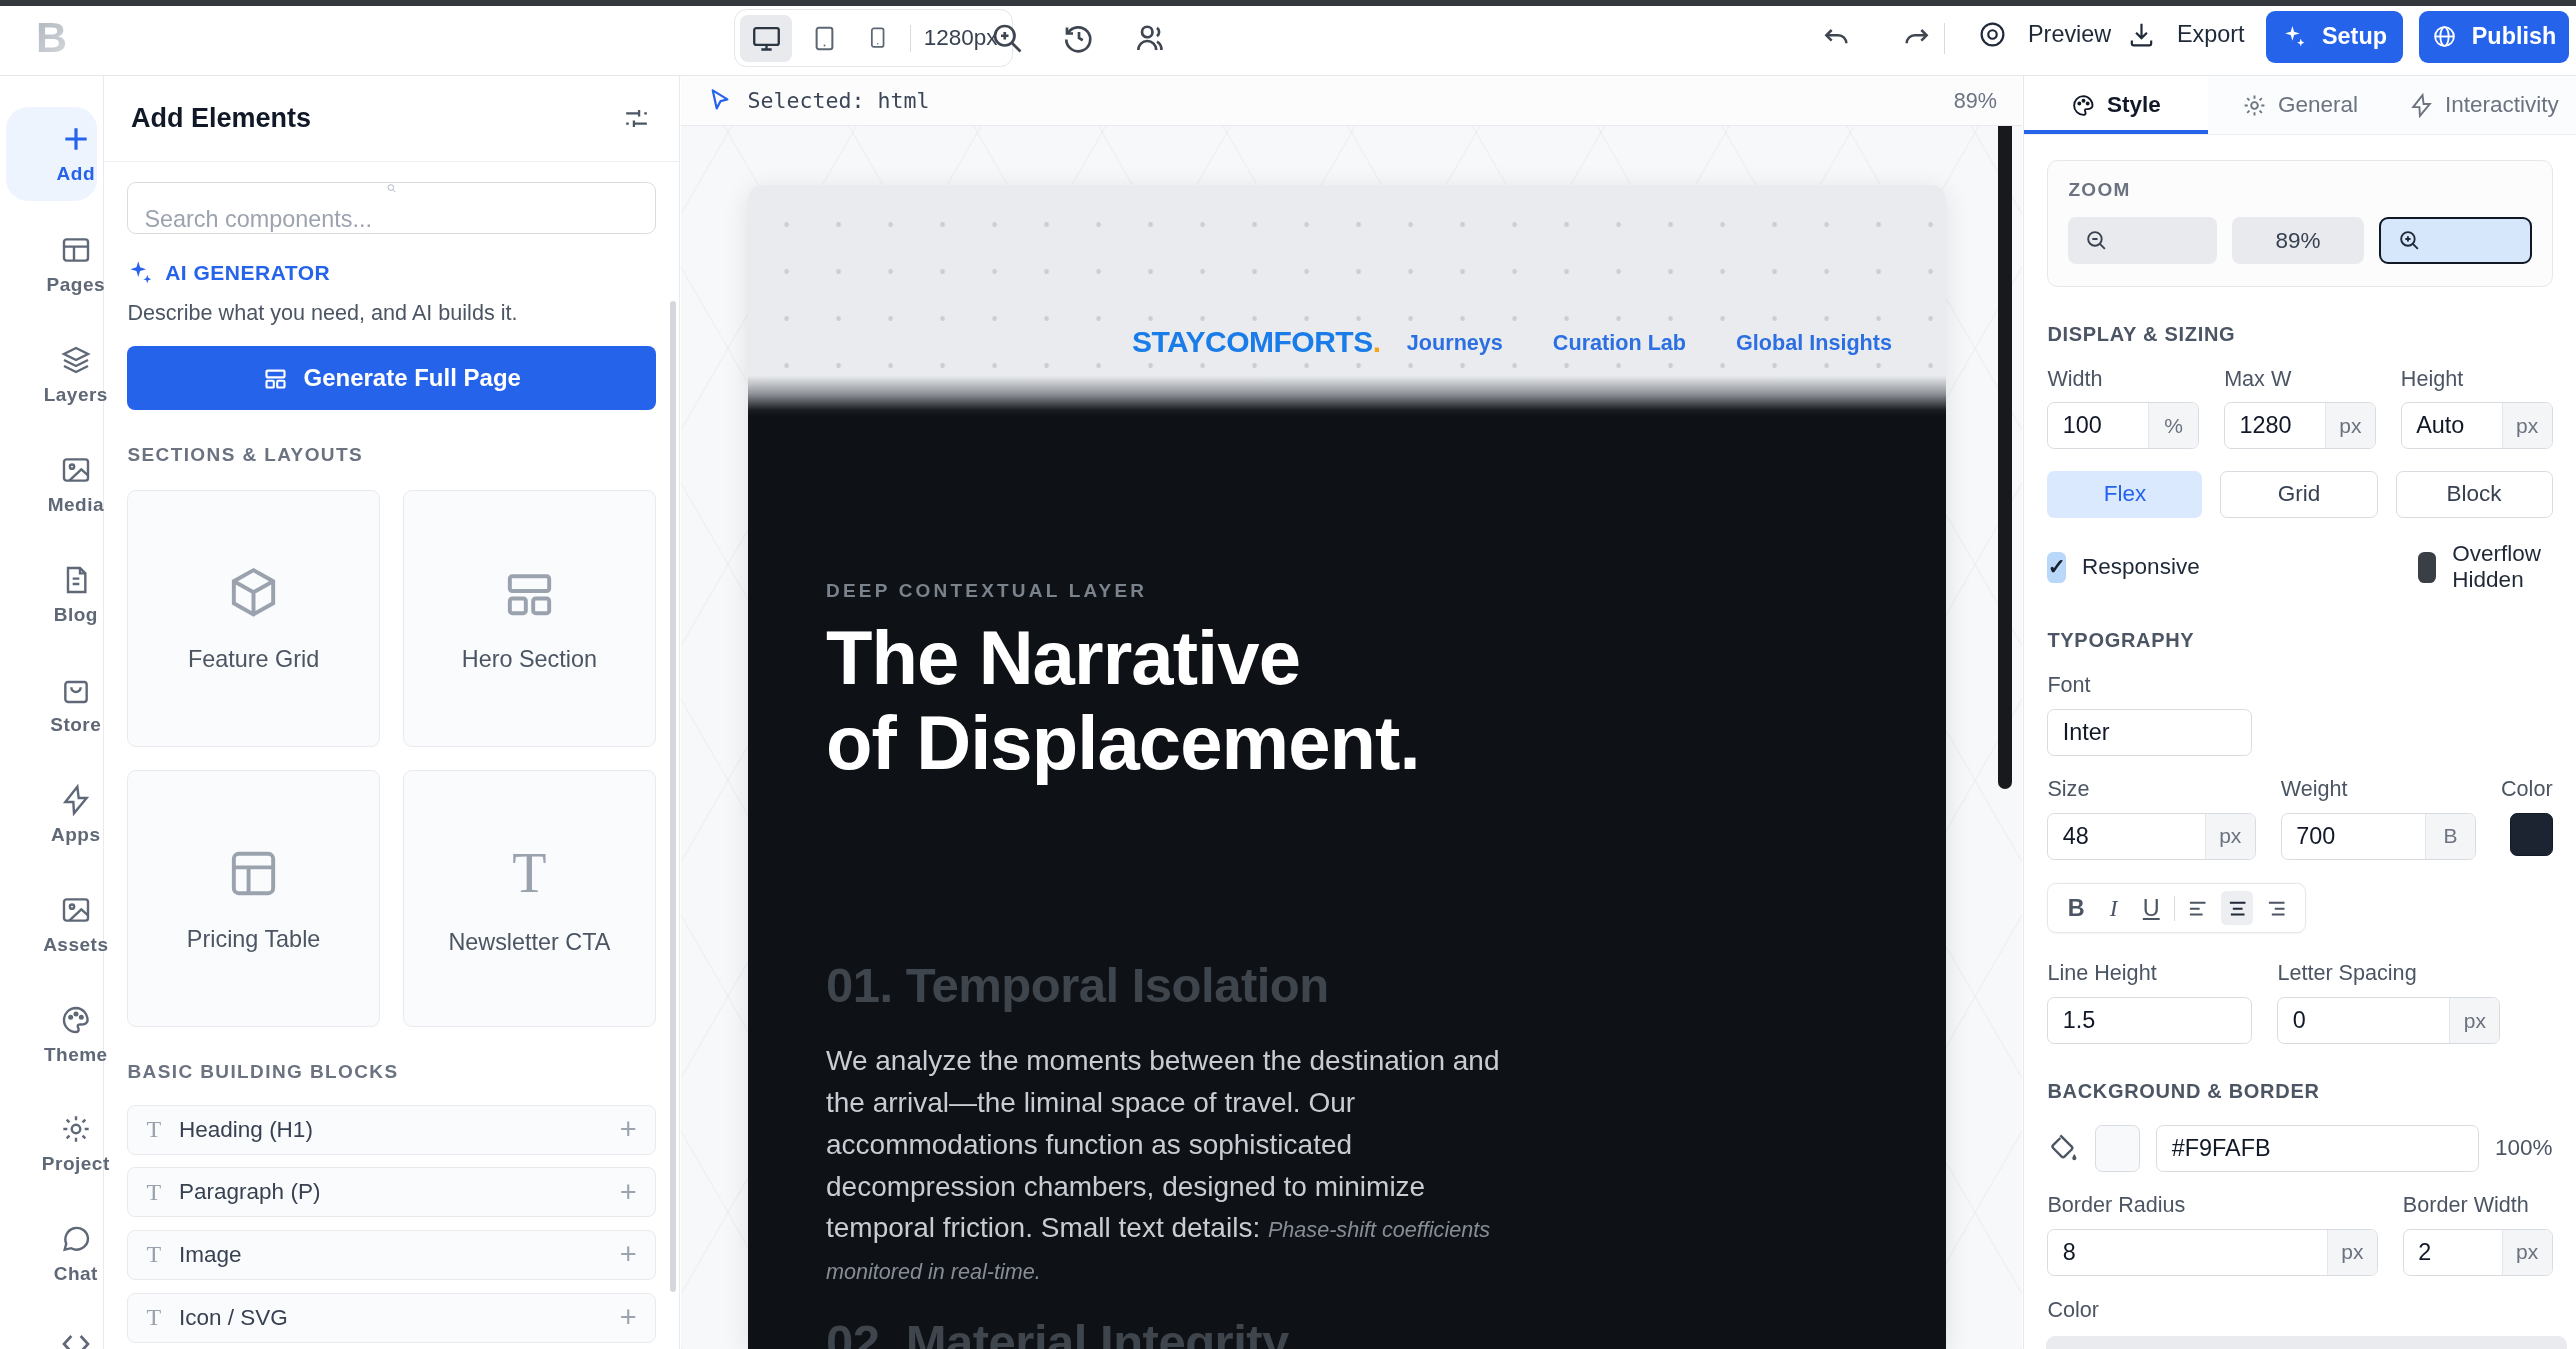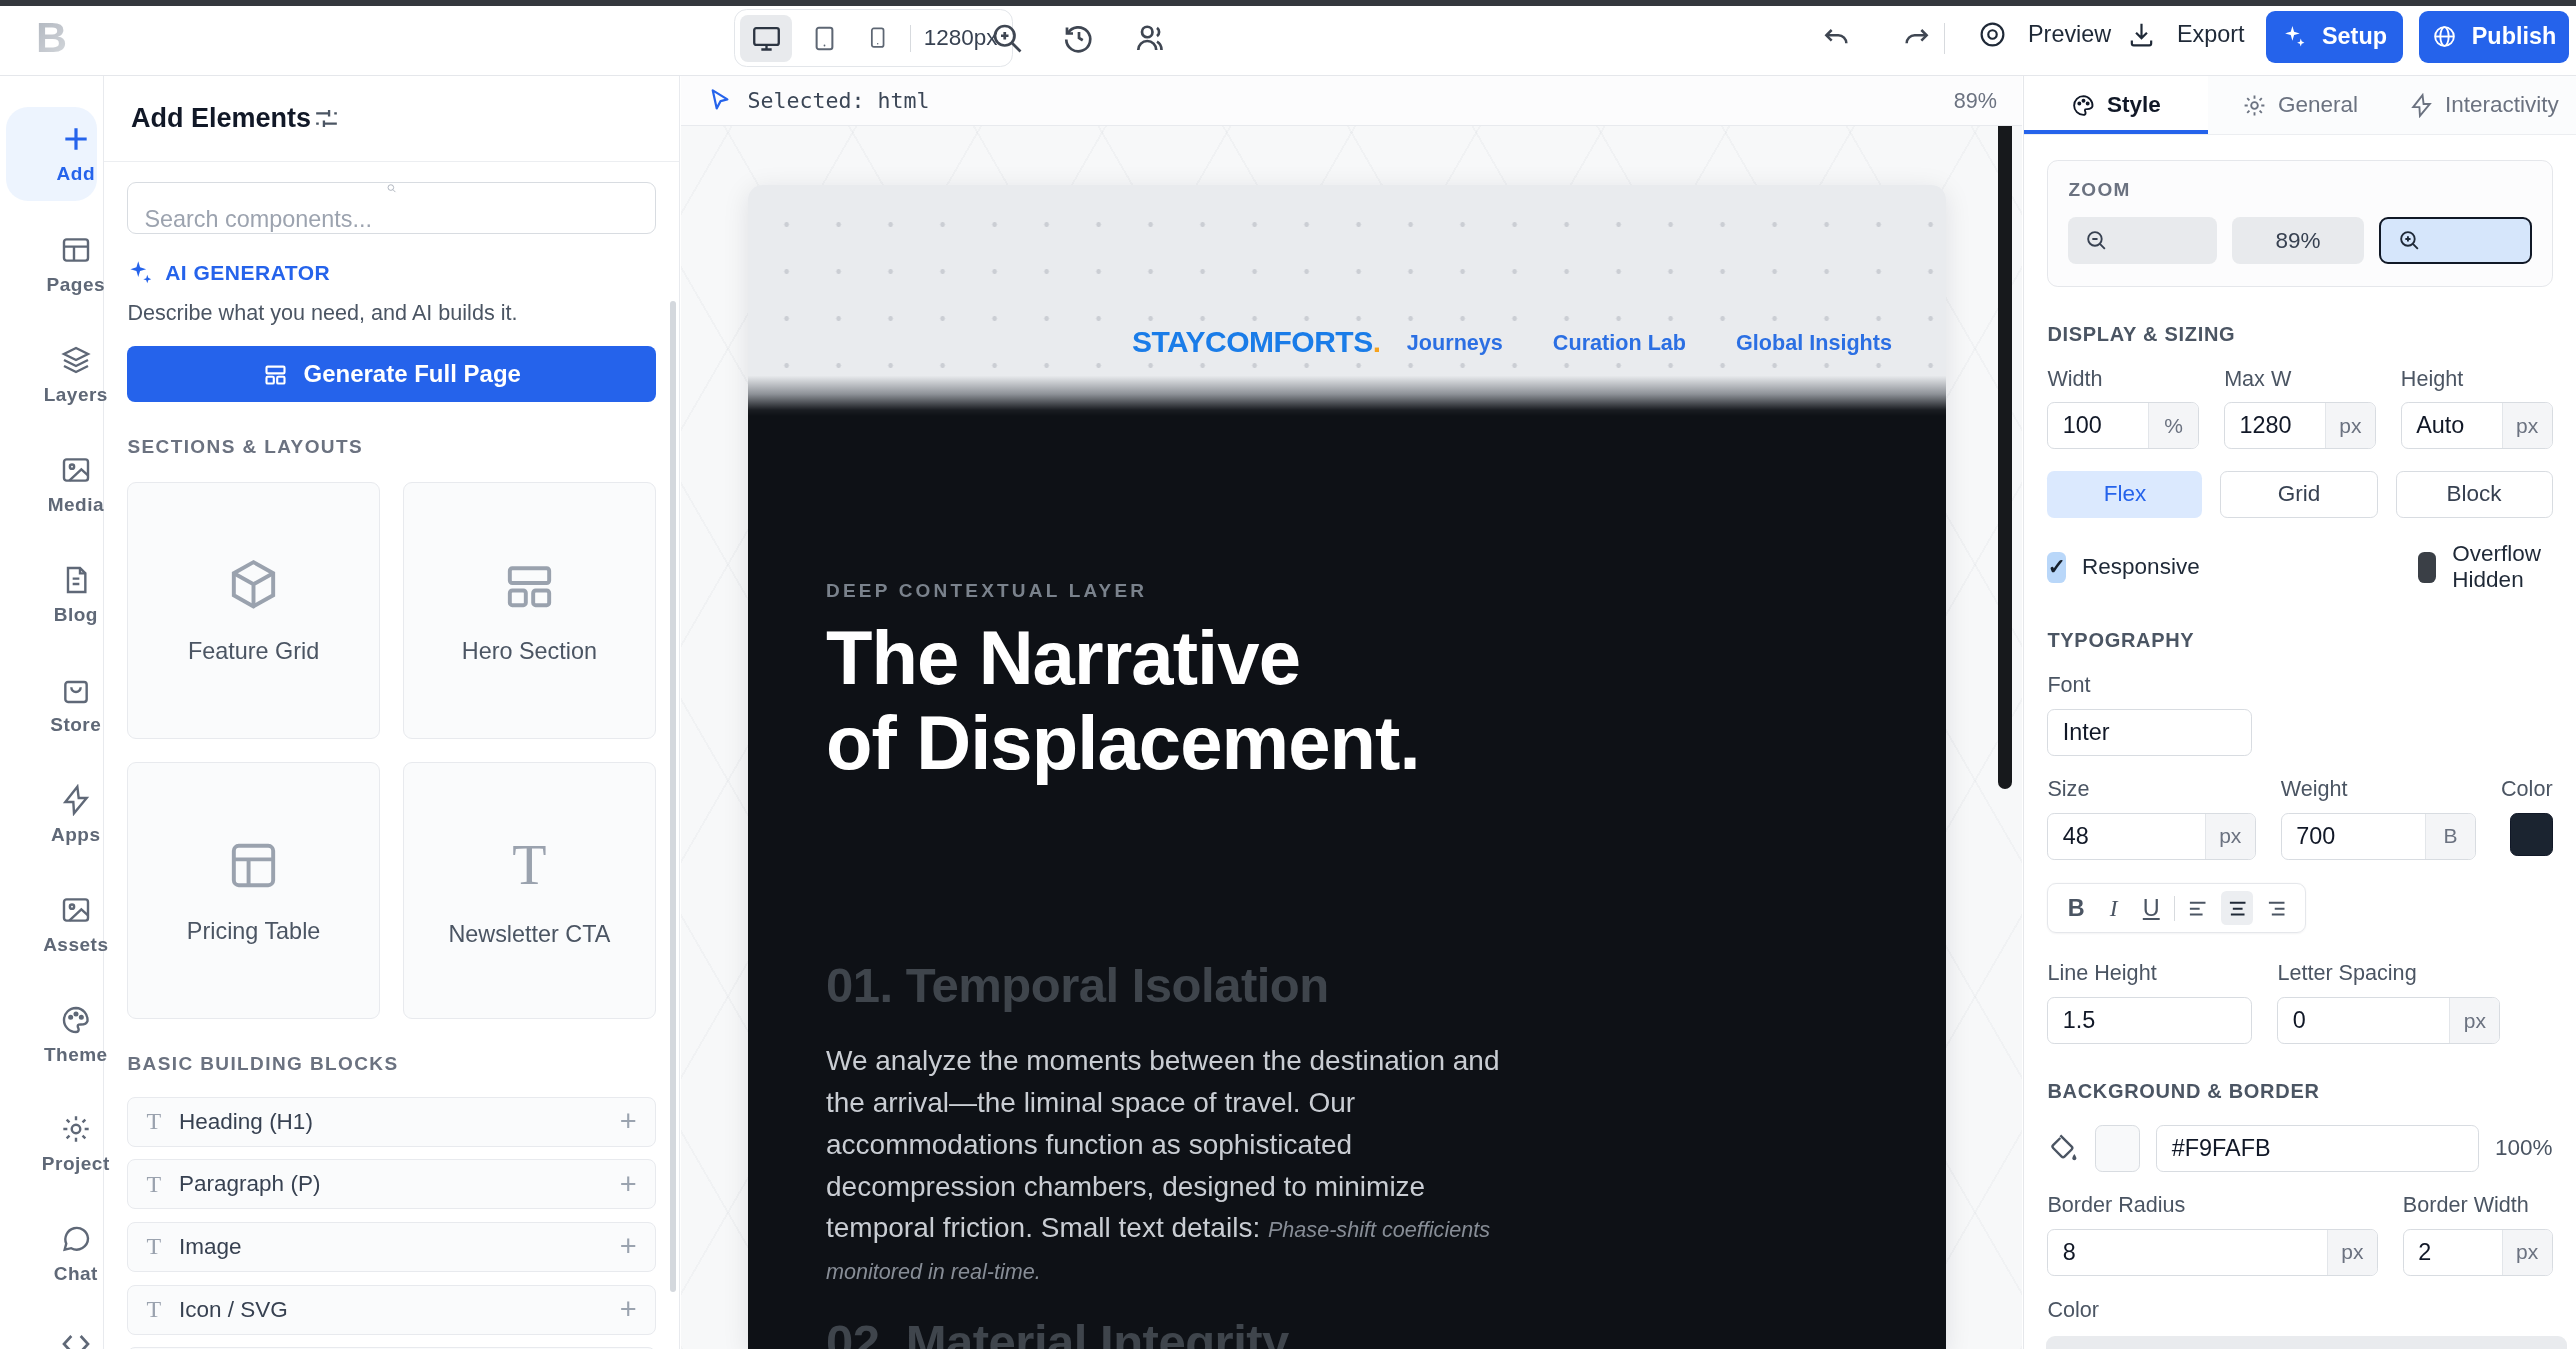--- a/index.html
+++ b/index.html
@@ -25,29 +25,29 @@
 
   
   .rail { position:absolute; left:0; top:76px; width:104px; height:1274px; background:#fff; border-right:0.9px solid #e8eaee; z-index:9; }
   .rail-item { position:absolute; left:6.3px; width:91px; height:94px; display:flex; flex-direction:column; align-items:center; justify-content:center; gap:8px; color:#5f6877; border-radius:22px;padding-left:48px; }
   .rail-item .lbl { font-size:19px; font-weight:600; letter-spacing:0.5px; }
   .rail-item.active { background:#edf4fe; color:#2563eb; }
   .rail-item svg { width:32px; height:32px; }
 
   
   .panel { position:absolute; left:104px; top:76px; width:576px; height:1274px; background:#fff; border-right:0.9px solid #e8eaee; z-index:8; }
-  .panel-head { height:86px; border-bottom:0.9px solid #eceef1; display:flex; align-items:center; padding:0 27px; }
+  .panel-head { height:86px; border-bottom:0.9px solid #eceef1; display:flex; align-items:center; justify-content:space-between; padding:0 27px; }
   .panel-title { font-size:27px; font-weight:bold; color:#111827; }
   .panel-body { padding:20px 23.4px 0 23.4px; }
   .searchbox { height:52px; border:0.9px solid #d8dce1; border-radius:9px; background:#fff; display:flex; align-items:center; gap:12.6px; padding:0 16px; color:#9ca3af;flex-direction:column; }
   .searchbox input { border:none; outline:none; font-size:23.4px; color:#374151; width:100%; font-family:inherit; background:transparent; }
   .searchbox input::placeholder { color:#9ca3af; }
   .ai-row { display:flex; align-items:center; gap:10.8px; margin-top:25px; color:#2563eb; font-size:21px; font-weight:bold; letter-spacing:0.5px; }
   .ai-desc { margin-top:14.4px; font-size:21.6px; color:#4b5563; }
-  .gen-btn { margin-top:20px; width:100%; height:56px; background:#2563eb; border:none; border-radius:8px; color:#fff; font-size:24px; font-weight:bold; display:flex; align-items:center; justify-content:center; gap:14.4px; }
+  .gen-btn { margin-top:20px; width:100%; height:64px; background:#2563eb; border:none; border-radius:8px; color:#fff; font-size:24px; font-weight:bold; display:flex; align-items:center; justify-content:center; gap:14.4px; }
   .sec-label { margin-top:34px; font-size:19px; font-weight:bold; letter-spacing:1.4px; color:#6b7280; }
   .card-grid { margin-top:23.4px; display:grid; grid-template-columns:1fr 1fr; gap:23.4px; }
   .el-card { height:257px; background:#fafbfc; border:0.9px solid #e8eaee; border-radius:9px; display:flex; flex-direction:column; align-items:center; justify-content:center; gap:23.4px; color:#9aa2ae; }
   .el-card .clbl { font-size:23.4px; color:#4b5563; }
   .block-list { margin-top:21.6px; display:flex; flex-direction:column; gap:12.6px; }
   .block-row { height:50px; background:#fafbfc; border:0.9px solid #e8eaee; border-radius:8px; display:flex; align-items:center; padding:0 18px; gap:18px; }
   .block-row .ticon { color:#9aa2ae; font-size:24px; font-family:"Liberation Serif",serif; }
   .block-row .blbl { font-size:22.5px; color:#374151; flex:1; }
   .block-row .plus { color:#9aa3af; font-size:29px; font-weight:300; }
   .panel-scroll { position:absolute; right:2.7px; top:225px; width:6.3px; height:991px; background:#d4d8dd; border-radius:3.6px; }

